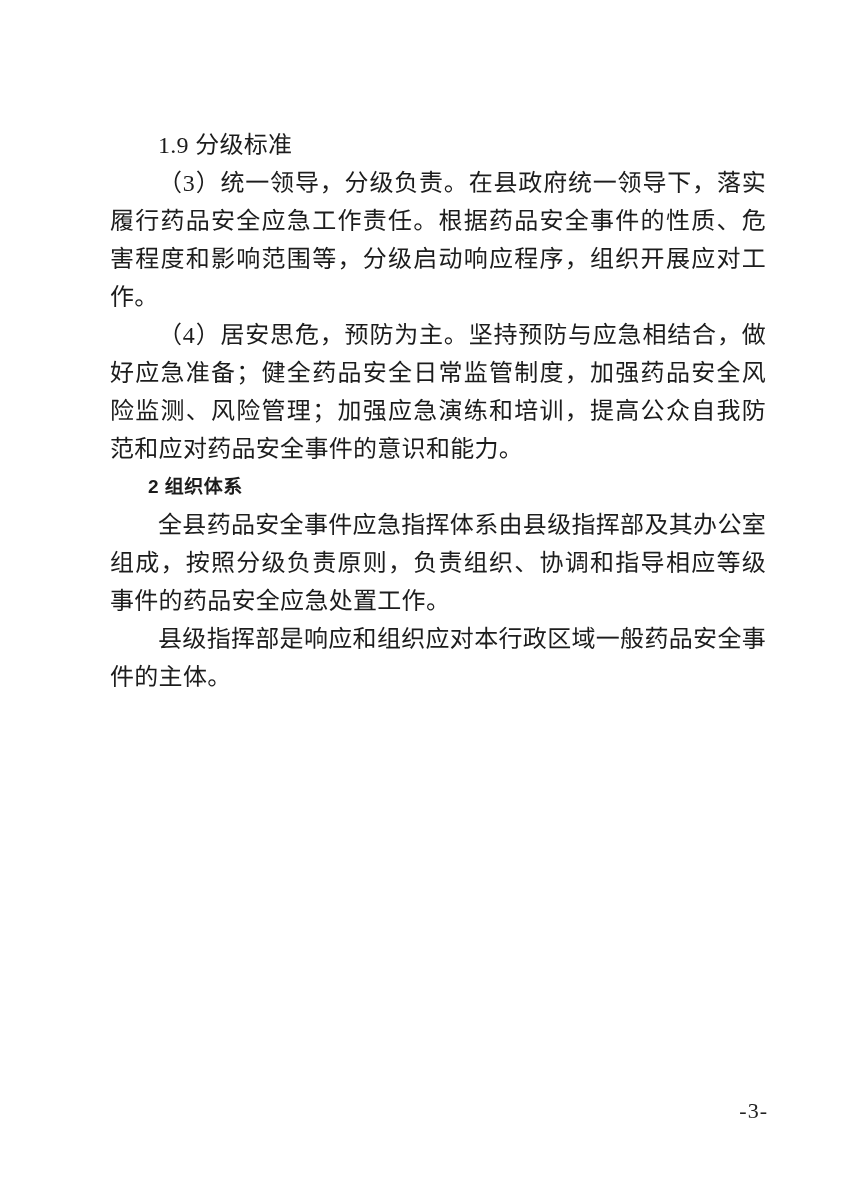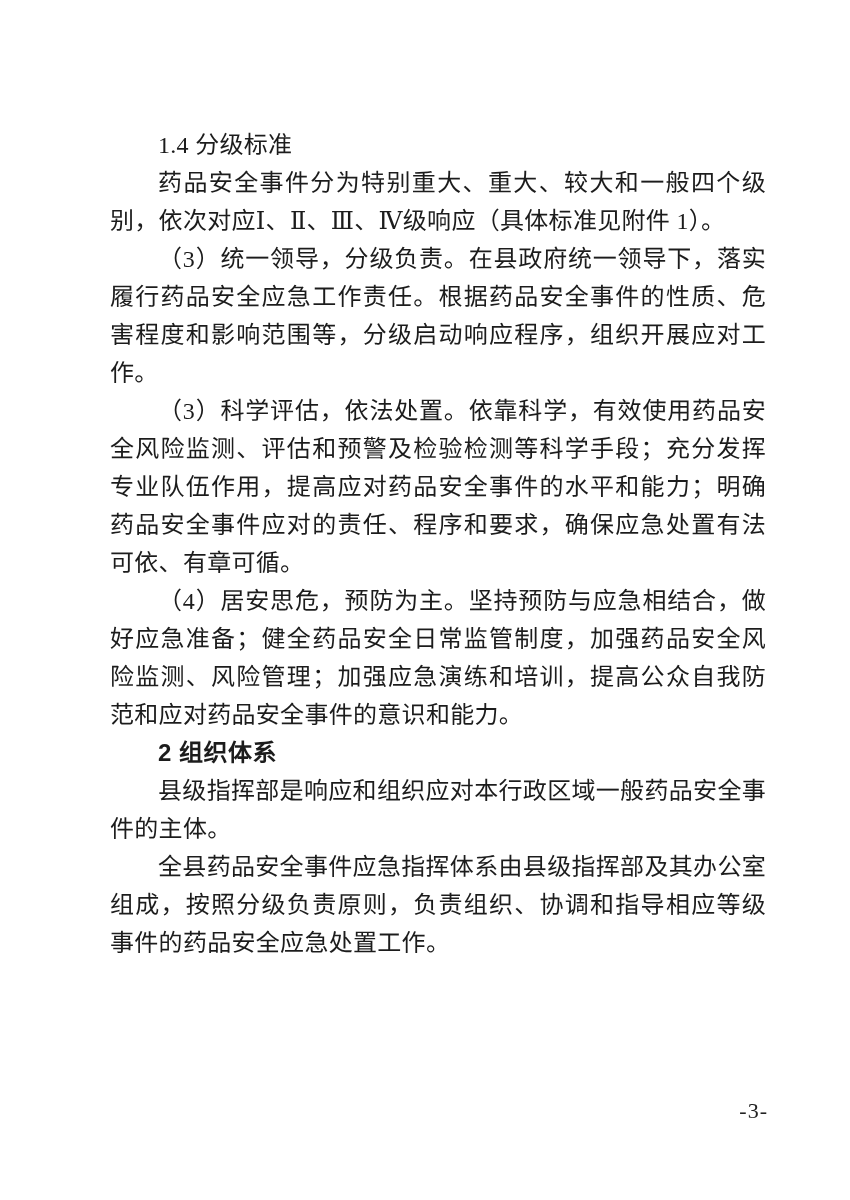--- a/index.html
+++ b/index.html
@@ -36,57 +36,55 @@
     word-break: break-all;
     color: #1c1c1c;
   }
   .doc-heading-2 {
     
     font-weight: 400;
   }
   .doc-heading-1 {
     font-family: "Liberation Sans", "DejaVu Sans", sans-serif;
     font-weight: 700;
-    font-size: 24px;
+    font-size: 19px;
     letter-spacing: 0.5px;
   }
   .page-number {
     position: absolute;
     top: 1098px;
     right: 82px;
     font-size: 22px;
     line-height: 26px;
     letter-spacing: 1px;
     color: #222222;
     font-family: "Liberation Serif", "DejaVu Serif", serif;
   }
 </style>
 </head>
 <body>
 
 <div class="page">
 
   <div class="page-content">
 
-    <p class="doc-block doc-heading-2">1.4 分级标准</p>
+    <p class="doc-block doc-heading-2">1.9 分级标准</p>
 
-    <p class="doc-block">药品安全事件分为特别重大、重大、较大和一般四个级别，依次对应Ⅰ、Ⅱ、Ⅲ、Ⅳ级响应（具体标准见附件 1）。</p>
 
 
 
     <p class="doc-block">（3）统一领导，分级负责。在县政府统一领导下，落实履行药品安全应急工作责任。根据药品安全事件的性质、危害程度和影响范围等，分级启动响应程序，组织开展应对工作。</p>
 
-    <p class="doc-block">（3）科学评估，依法处置。依靠科学，有效使用药品安全风险监测、评估和预警及检验检测等科学手段；充分发挥专业队伍作用，提高应对药品安全事件的水平和能力；明确药品安全事件应对的责任、程序和要求，确保应急处置有法可依、有章可循。</p>
 
     <p class="doc-block">（4）居安思危，预防为主。坚持预防与应急相结合，做好应急准备；健全药品安全日常监管制度，加强药品安全风险监测、风险管理；加强应急演练和培训，提高公众自我防范和应对药品安全事件的意识和能力。</p>
 
     <p class="doc-block doc-heading-1">2 组织体系</p>
 
 
+    <p class="doc-block">全县药品安全事件应急指挥体系由县级指挥部及其办公室组成，按照分级负责原则，负责组织、协调和指导相应等级事件的药品安全应急处置工作。</p>
+
     <p class="doc-block">县级指挥部是响应和组织应对本行政区域一般药品安全事件的主体。</p>
-
-    <p class="doc-block">全县药品安全事件应急指挥体系由县级指挥部及其办公室组成，按照分级负责原则，负责组织、协调和指导相应等级事件的药品安全应急处置工作。</p>
 
   </div>
 
   <div class="page-number">-3-</div>
 
 </div>
 
 </body></html>

